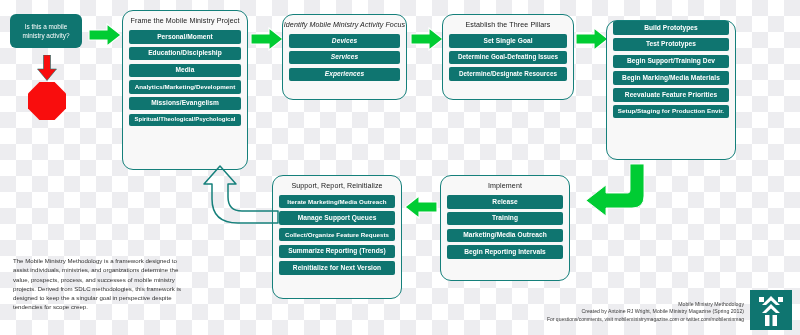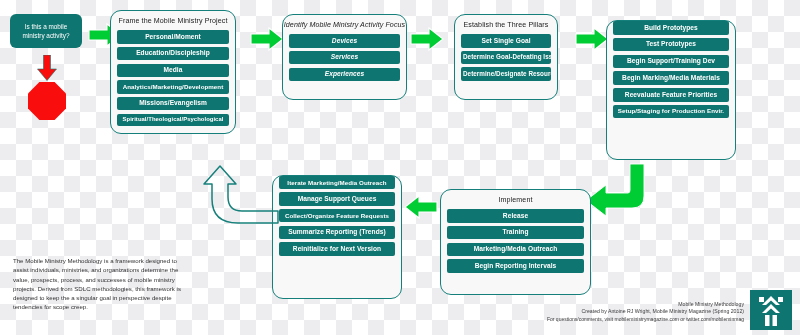--- a/index.html
+++ b/index.html
@@ -160,21 +160,21 @@
   </div>
 
   <div class="octagon"></div>
 
   <div class="garrow" style="left:88px; top:22px;">
     <svg viewBox="0 0 34 26" width="34" height="26">
       <polygon points="1,8 19,8 19,2 33,13 19,24 19,18 1,18" fill="#00cc33" stroke="#ffffff" stroke-width="1.1"></polygon>
     </svg>
   </div>
 
-  <div class="panel" style="left:110px; top:10px; width:126px; height:124px;">
+  <div class="panel" style="left:122px; top:10px; width:126px; height:160px;">
     <div class="panel-title">Frame the Mobile Ministry Project</div>
     <div class="rows">
       <div class="row">Personal/Moment</div>
       <div class="row">Education/Discipleship</div>
       <div class="row">Media</div>
       <div class="row" style="font-size:6.2px;">Analytics/Marketing/Development</div>
       <div class="row">Missions/Evangelism</div>
       <div class="row" style="font-size:5.9px;">Spiritual/Theological/Psychological</div>
     </div>
   </div>
@@ -193,21 +193,21 @@
       <div class="row">Experiences</div>
     </div>
   </div>
 
   <div class="garrow" style="left:410px; top:26px;">
     <svg viewBox="0 0 34 26" width="34" height="26">
       <polygon points="1,8 19,8 19,2 33,13 19,24 19,18 1,18" fill="#00cc33" stroke="#ffffff" stroke-width="1.1"></polygon>
     </svg>
   </div>
 
-  <div class="panel" style="left:454px; top:14px; width:104px; height:86px;">
+  <div class="panel" style="left:442px; top:14px; width:132px; height:86px;">
     <div class="panel-title">Establish the Three Pillars</div>
     <div class="rows">
       <div class="row">Set Single Goal</div>
       <div class="row" style="font-size:6.3px;">Determine Goal-Defeating Issues</div>
       <div class="row" style="font-size:6.3px;">Determine/Designate Resources</div>
     </div>
   </div>
 
   <div class="garrow" style="left:575px; top:26px;">
     <svg viewBox="0 0 34 26" width="34" height="26">
@@ -225,37 +225,38 @@
       <div class="row" style="font-size:6.2px;">Setup/Staging for Production Envir.</div>
     </div>
   </div>
 
   <div class="connector" style="left:580px; top:162px;">
     <svg viewBox="0 0 72 62" width="72" height="62">
       <path d="M 64,2 L 64,34 Q 64,46 52,46 L 26,46 L 26,54 L 6,38.5 L 26,23 L 26,31 L 48,31 Q 50,31 50,28 L 50,2 Z" fill="#00cc33" stroke="#ffffff" stroke-width="0.9"></path>
     </svg>
   </div>
 
-  <div class="panel" style="left:440px; top:189px; width:151px; height:106px;">
+  <div class="panel" style="left:440px; top:175px; width:130px; height:106px;">
     <div class="panel-title">Implement</div>
     <div class="rows">
       <div class="row">Release</div>
       <div class="row">Training</div>
       <div class="row">Marketing/Media Outreach</div>
       <div class="row">Begin Reporting Intervals</div>
     </div>
   </div>
 
   <div class="garrow" style="left:404px; top:194px;">
     <svg viewBox="0 0 34 26" width="34" height="26">
       <polygon points="33,8 15,8 15,2 1,13 15,24 15,18 33,18" fill="#00cc33" stroke="#ffffff" stroke-width="1.1"></polygon>
     </svg>
   </div>
 
   <div class="panel" style="left:272px; top:175px; width:130px; height:124px;">
+    <div class="panel-title">Support, Report, Reinitialize</div>
     <div class="rows">
       <div class="row" style="font-size:6.2px;">Iterate Marketing/Media Outreach</div>
       <div class="row">Manage Support Queues</div>
       <div class="row" style="font-size:6.2px;">Collect/Organize Feature Requests</div>
       <div class="row">Summarize Reporting (Trends)</div>
       <div class="row">Reinitialize for Next Version</div>
     </div>
   </div>
 
   <div class="connector" style="left:196px; top:163px;">

